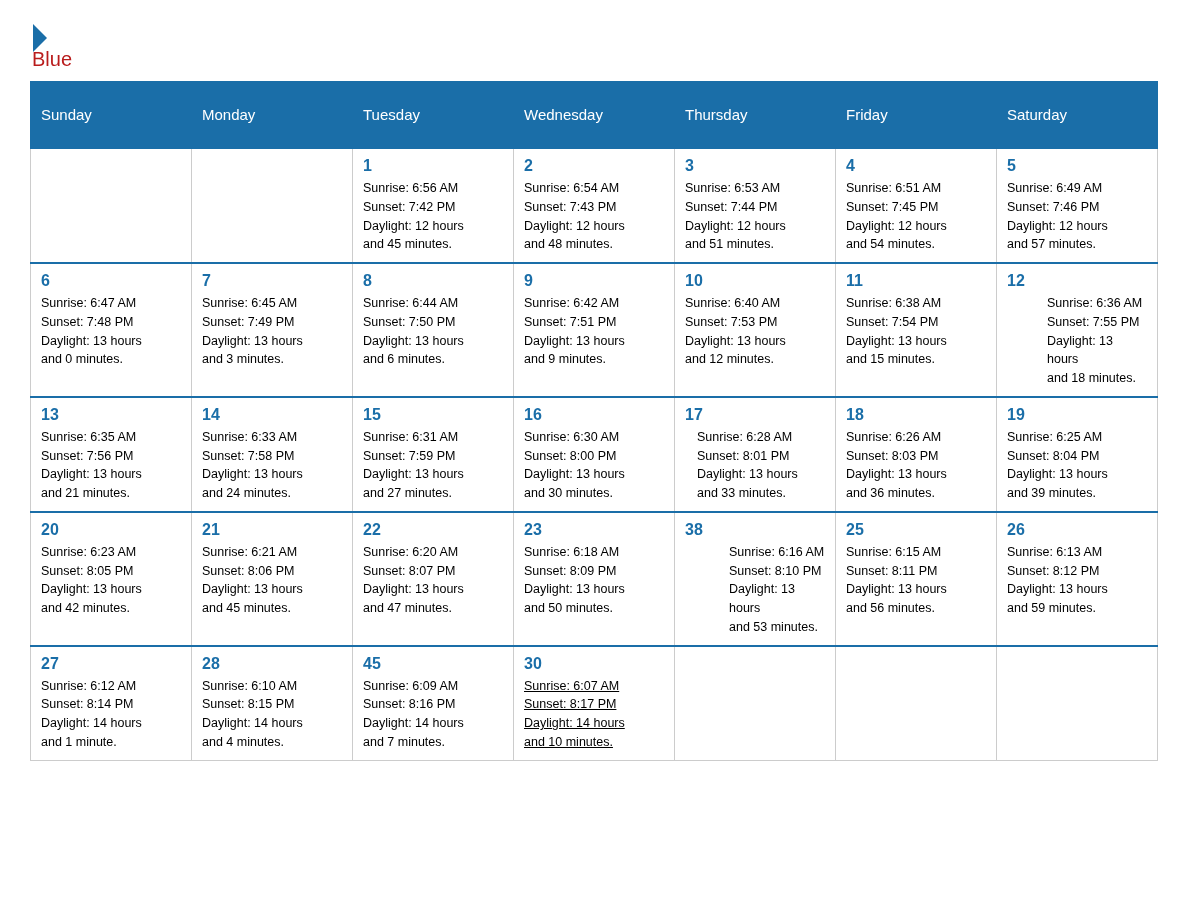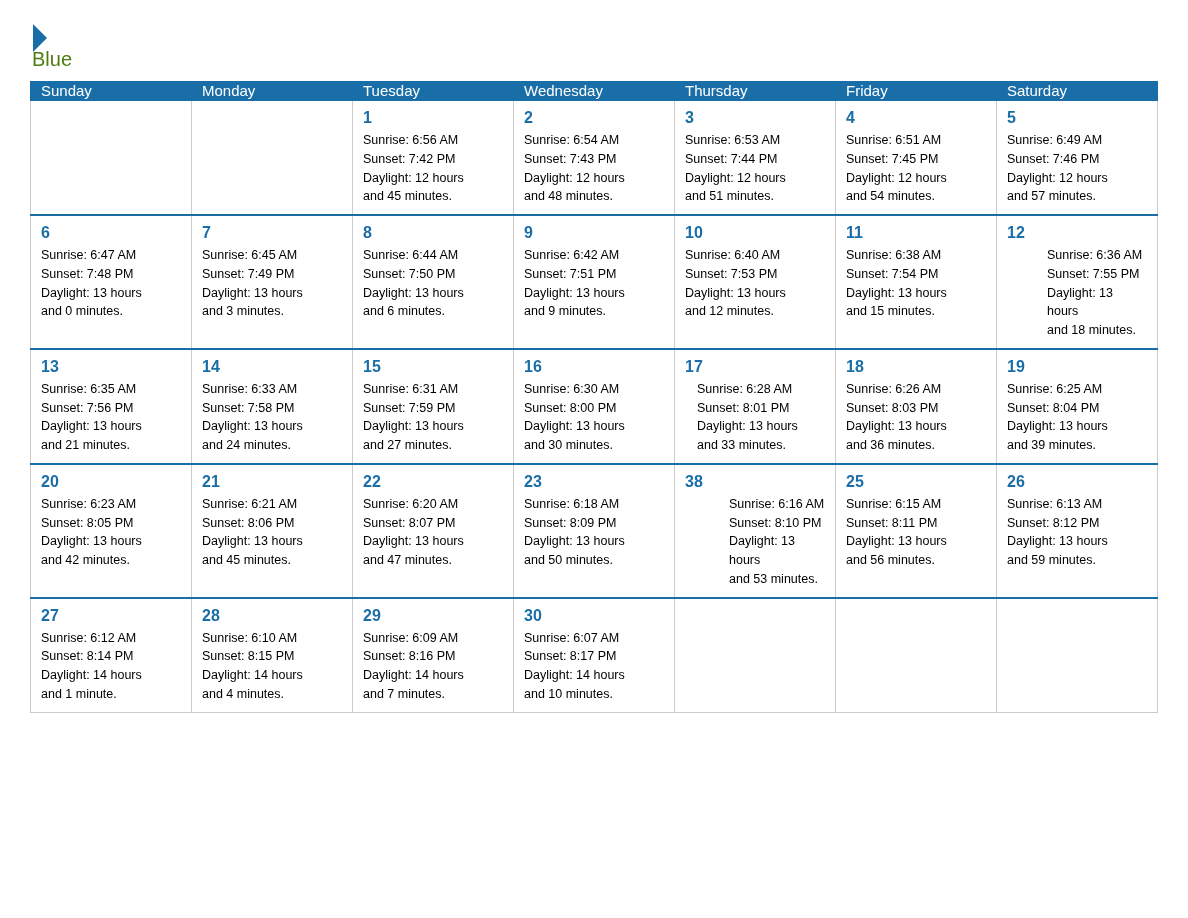--- a/index.html
+++ b/index.html
@@ -40,21 +40,21 @@
       margin-top: 4px;
     }
     .logo-blue {
       font-size: 28px;
       font-weight: bold;
       color: #1a6ea8;
       margin-left: 2px;
     }
     .logo-subtitle {
       font-size: 20px;
-      color: #4d7c0f;
+      color: #b91c1c;
       margin-top: -4px;
       margin-left: 2px;
     }
     .title-block {
       text-align: right;
     }
     .month-title {
       font-size: 52px;
       color: #333;
       font-weight: normal;
@@ -65,21 +65,21 @@
     }
     .calendar {
       width: 100%;
       border-collapse: collapse;
       margin-top: 10px;
     }
     .calendar th {
       background-color: #1a6ea8;
       color: #fff;
       text-align: left;
-      padding: 0 10px;
+      padding: 24px 10px;
       font-size: 15px;
       font-weight: normal;
       border: 1px solid #1a6ea8;
     }
     .calendar td {
       vertical-align: top;
       padding: 8px 10px;
       border: 1px solid #ccc;
       width: calc(100% / 7);
       min-height: 110px;
@@ -336,29 +336,29 @@
 and 1 minute.</div>
         </td>
         <td>
           <div class="day-number">28</div>
           <div class="day-info" style="white-space: pre-line;">Sunrise: 6:10 AM
 Sunset: 8:15 PM
 Daylight: 14 hours
 and 4 minutes.</div>
         </td>
         <td>
-          <div class="day-number">29</div>
+          <div class="day-number">45</div>
           <div class="day-info" style="white-space: pre-line;">Sunrise: 6:09 AM
 Sunset: 8:16 PM
 Daylight: 14 hours
 and 7 minutes.</div>
         </td>
         <td>
           <div class="day-number">30</div>
-          <div class="day-info" style="white-space: pre-line;">Sunrise: 6:07 AM
+          <div class="day-info" style="white-space: pre-line; text-decoration: underline;">Sunrise: 6:07 AM
 Sunset: 8:17 PM
 Daylight: 14 hours
 and 10 minutes.</div>
         </td>
         <td class="empty-cell"></td>
         <td class="empty-cell"></td>
         <td class="empty-cell"></td>
       </tr>
     </tbody>
 </table>

